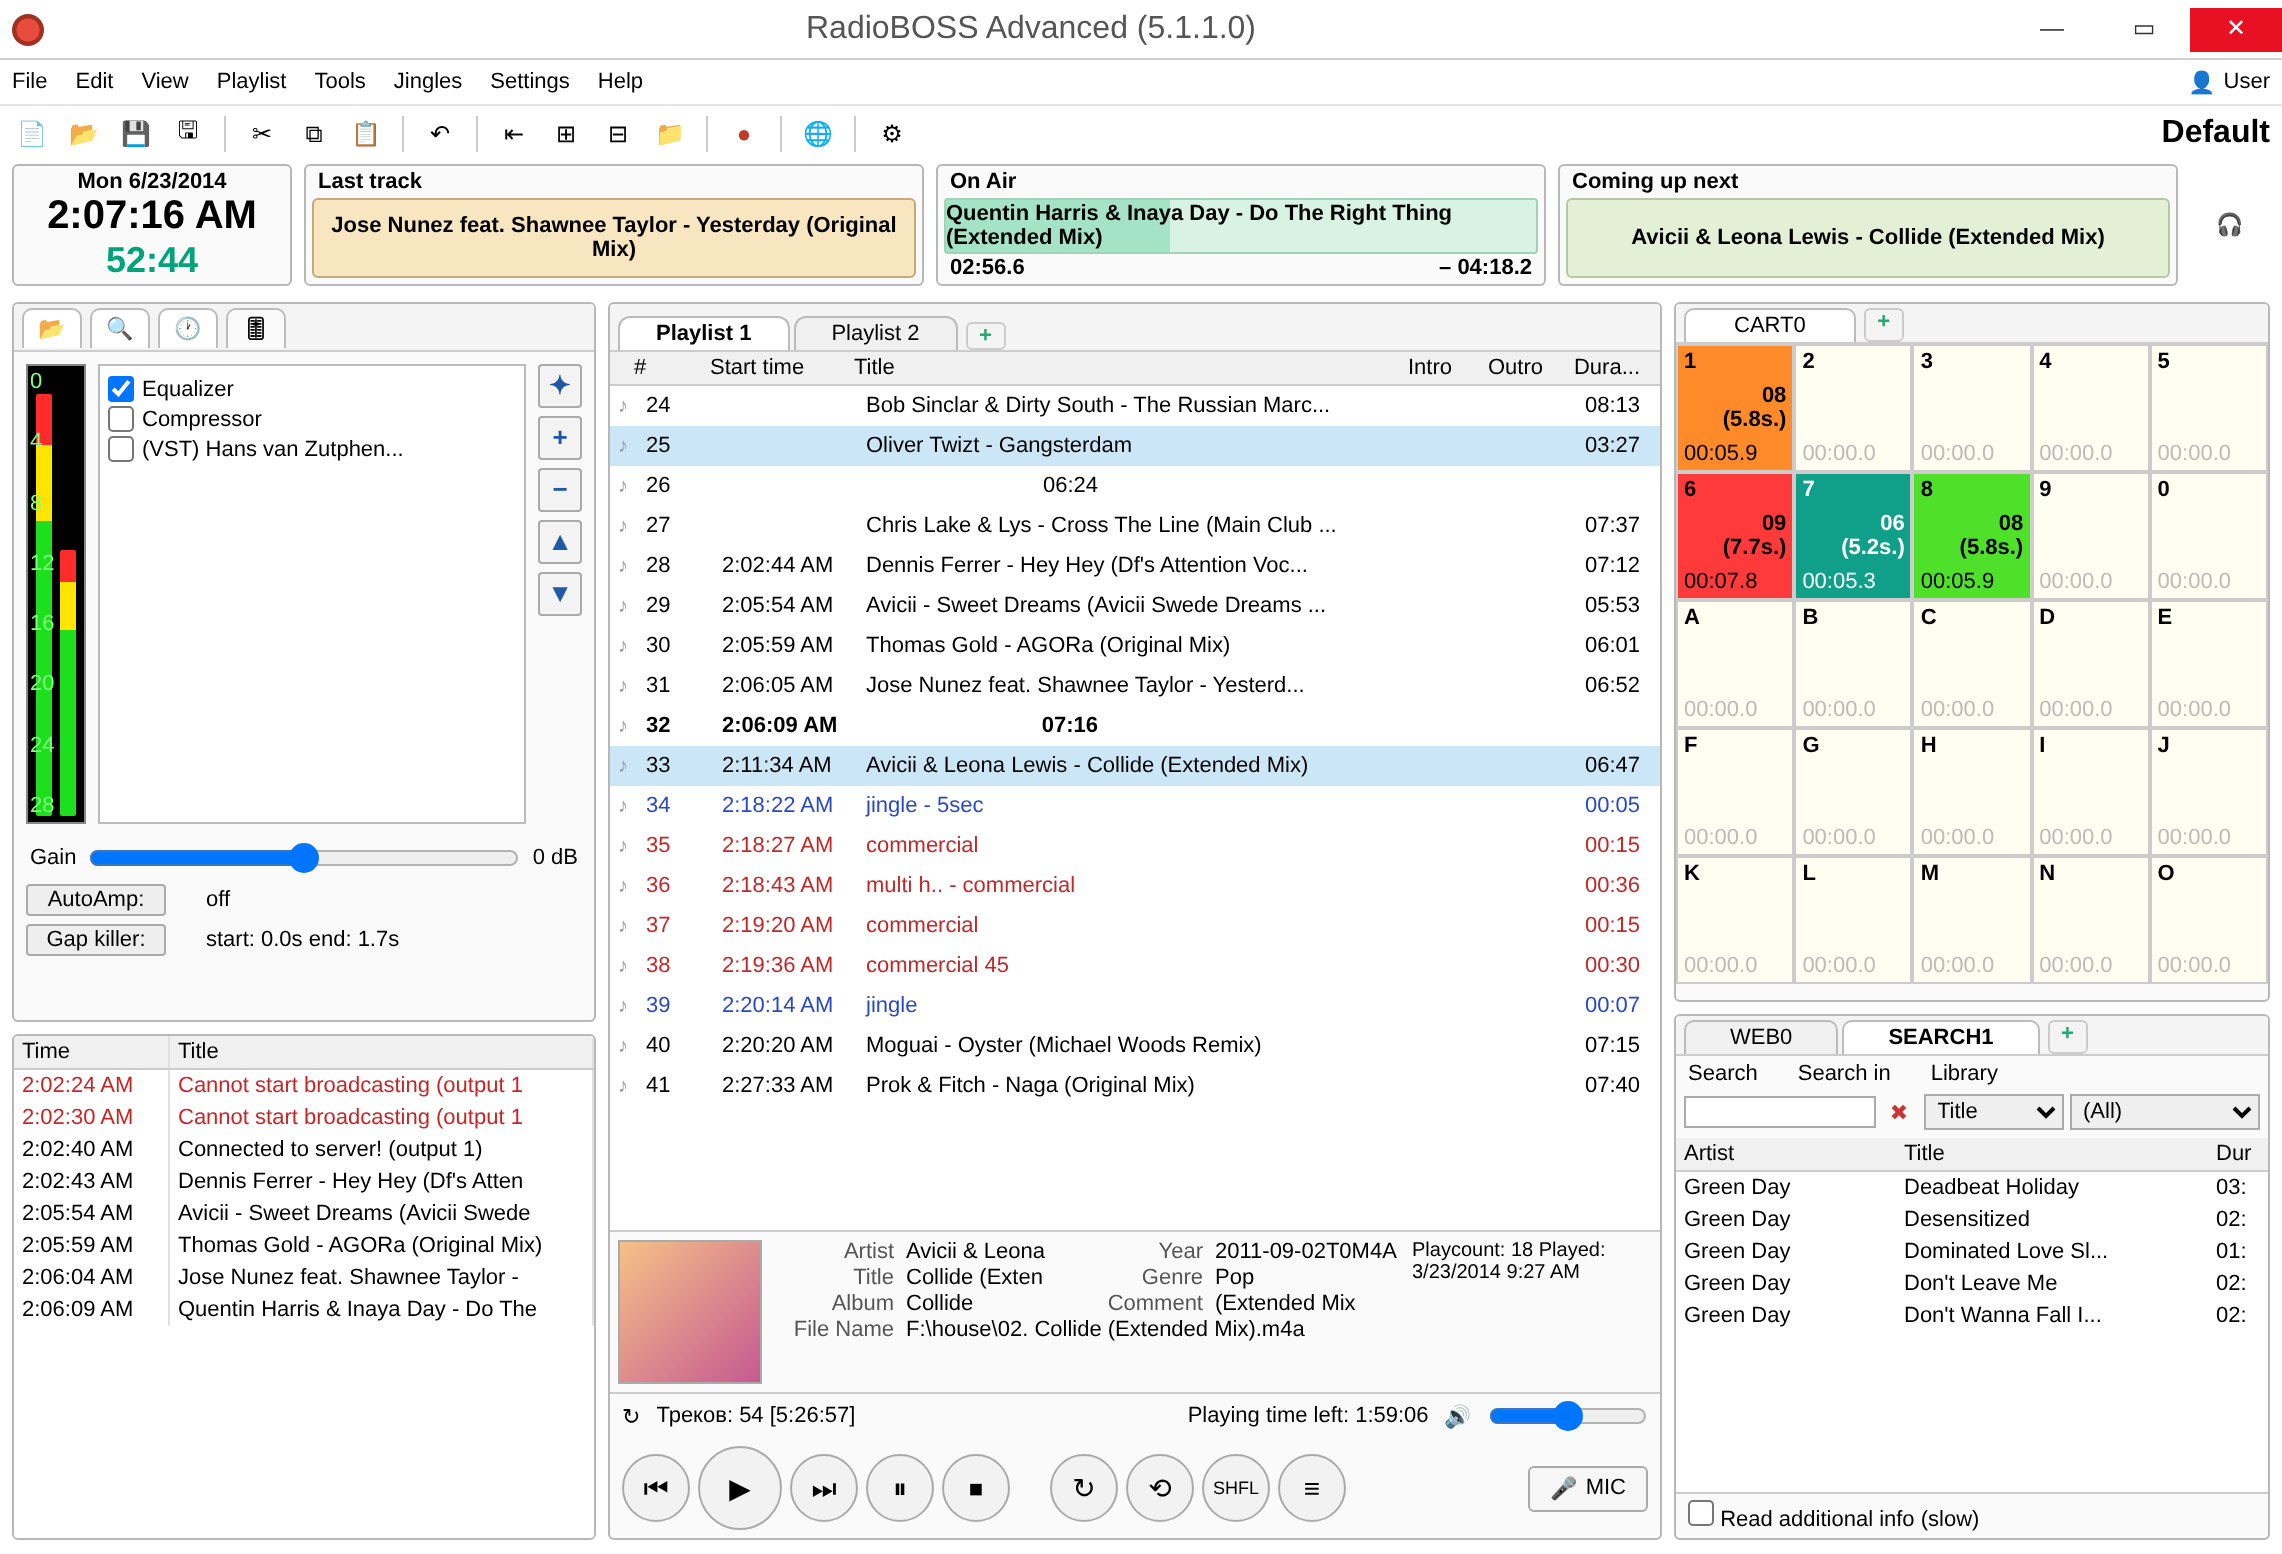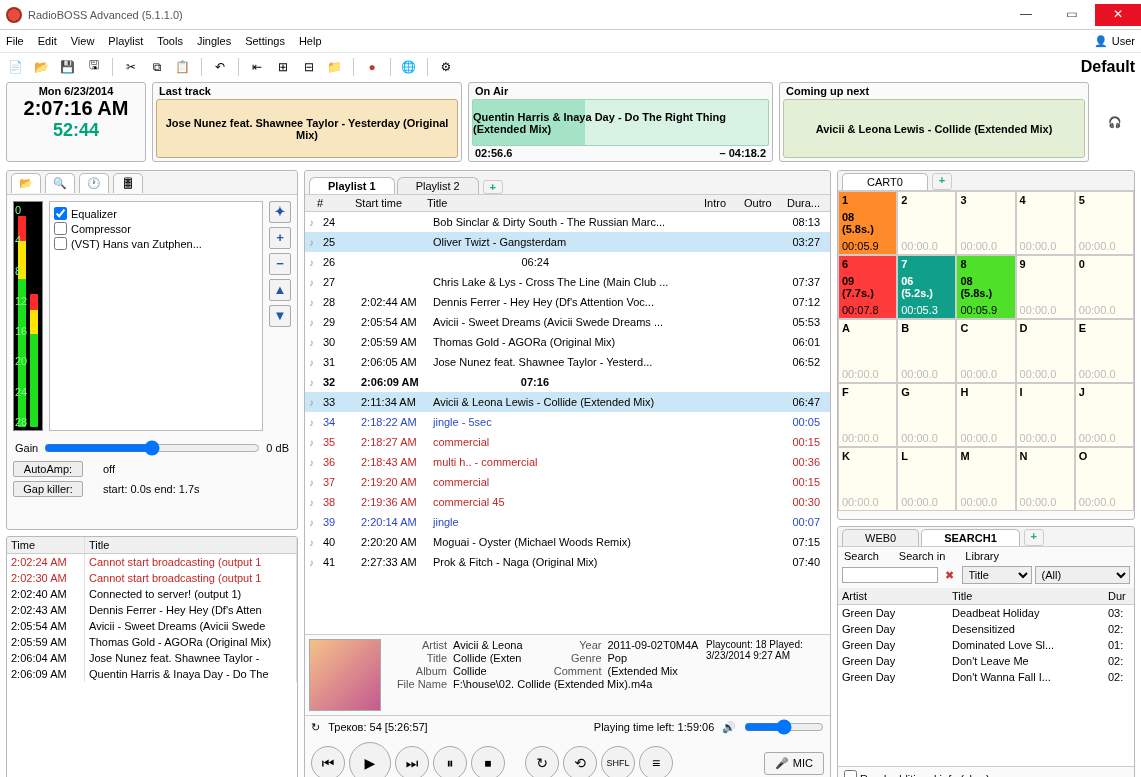--- a/index.html
+++ b/index.html
@@ -1,34 +1,34 @@
 <!DOCTYPE html>
 <html><head>
 <meta charset="utf-8">
 <style>
 * { box-sizing: border-box; margin: 0; padding: 0; font-family: "Segoe UI", Tahoma, sans-serif; font-size: 11px; }
 body { background: #fff; overflow: hidden; width: 1141px; height: 777px; }
 .titlebar { height: 30px; background: #fff; display: flex; align-items: center; border-bottom: 1px solid #d0d0d0; }
 .titlebar .icon { width: 16px; height: 16px; margin: 0 6px; background: radial-gradient(circle,#e74c3c 50%,#a03020 52%); border-radius: 50%; }
-.titlebar .title { flex: 1; font-size: 11px; color: #555; }
+.titlebar .title { flex: 1; text-align: center; font-size: 16px; color: #555; }
 .titlebar .winbtns { display: flex; }
 .titlebar .winbtn { width: 46px; height: 22px; text-align: center; line-height: 20px; color: #333; font-size: 12px; }
 .titlebar .winbtn.close { background: #e81123; color: #fff; }
 .menubar { height: 22px; display: flex; align-items: center; padding: 0 6px; gap: 14px; text-align: right; }
 .menubar .menu-item { color: #000; cursor: default; }
 .menubar .spacer { flex: 1; }
 .menubar .user { display: flex; align-items: center; gap: 4px; }
 .toolbar { height: 28px; padding: 2px 6px; display: flex; align-items: center; gap: 6px; border-top: 1px solid #e5e5e5; }
 .toolbar .tbtn { width: 20px; height: 20px; border: 1px solid transparent; display: inline-flex; justify-content: center; align-items: center; font-size: 12px; }
 .toolbar .sep { width: 1px; height: 18px; background: #ccc; margin: 0 2px; }
 .toolbar .right-label { margin-left: auto; font-size: 16px; font-weight: bold; }
 .header-row { display: flex; gap: 6px; padding: 2px 6px 4px 6px; }
 .hbox { border: 1px solid #b8b8b8; border-radius: 3px; background: #fafafa; display: flex; flex-direction: column; }
 .hbox .hlabel { font-weight: bold; padding: 2px 6px; font-size: 11px; }
-.clockbox { width: 140px; text-align: center; padding: 2px 4px 20px 4px; }
+.clockbox { width: 140px; text-align: center; padding: 2px 4px 1px 4px; }
 .clockbox .date { font-weight: bold; }
 .clockbox .time { font-size: 20px; font-weight: bold; }
 .clockbox .remain { font-size: 18px; font-weight: bold; color: #00a37a; }
 .trackbody { flex: 1; display: flex; align-items: center; justify-content: center; border: 1px solid #c7a87a; background: #f7e6bf; border-radius: 3px; margin: 0 3px 3px 3px; padding: 2px 6px; text-align: center; font-weight: bold; }
 .trackbody.next { border-color: #b6c8a3; background: #e4f0d6; }
 .onair-wave { flex: 1; height: 40px; margin: 0 3px 1px 3px; background: linear-gradient(90deg,#a5e3c7 0 38%,#d8f2e4 38% 100%); position: relative; border: 1px solid #9fd4b7; border-radius: 2px; display:flex; align-items:center; justify-content:center; font-weight:bold; font-size:11px; overflow:hidden;}
 .onair-times { display: flex; justify-content: space-between; padding: 0 6px 2px 6px; font-weight: bold; }
 .headicon { width: 40px; display:flex; align-items:center; justify-content:center; }
 .main { display: flex; padding: 4px 6px 4px 6px; gap: 6px; height: calc(100% - 30px - 22px - 28px - 70px); }
 .col-left { width: 292px; display: flex; flex-direction: column; gap: 6px; }
@@ -82,21 +82,21 @@
 .statusbar { display:flex; align-items:center; padding:3px 6px; gap:8px; border-top:1px solid #ccc;}
 .controls { display:flex; align-items:center; gap:4px; padding:4px 6px; }
 .cbtn { width:34px; height:34px; border:1px solid #aaa; border-radius:50%; background:#f2f2f2; display:flex; align-items:center; justify-content:center; font-size:14px;}
 .cbtn.play { width:42px; height:42px; }
 .micbtn { margin-left:auto; border:1px solid #aaa; border-radius:3px; padding:4px 10px; display:flex; align-items:center; gap:4px; background:#f6f6f6;}
 .cart-tabs { display:flex; padding:2px 4px 0 4px; gap:2px; border-bottom:1px solid #ccc; background:#f4f4f4;}
 .ctab { padding:2px 24px; border:1px solid #bbb; border-bottom:none; border-radius:5px 5px 0 0; background:#fff;}
 .cartgrid { display:grid; grid-template-columns: repeat(5,1fr); grid-auto-rows: 64px; }
 .cart { border:1px solid #ccc; padding:2px 3px; font-size:10px; display:flex; flex-direction:column; justify-content:space-between; background:#fffef0;}
 .cart .idx { font-weight:bold; text-align:left;}
-.cart .val { text-align:left; font-weight:bold;}
+.cart .val { text-align:right; font-weight:bold;}
 .cart .dur { text-align:left; }
 .cart.empty .dur { color:#bbb; }
 .cart.hot1 { background:#ff8a2a; }
 .cart.hot6 { background:#ff3a3a; }
 .cart.hot7 { background:#10a08a; color:#fff;}
 .cart.hot8 { background:#4fe02a; }
 .search-panel { flex:1; display:flex; flex-direction:column; min-height:0;}
 .search-tabs { display:flex; padding:2px 4px 0 4px; gap:2px; border-bottom:1px solid #ccc; background:#f4f4f4;}
 .stab { padding:2px 22px; border:1px solid #bbb; border-bottom:none; border-radius:5px 5px 0 0; background:#f0f0f0; font-size:11px;}
 .stab.active { background:#fff; font-weight:bold;}

